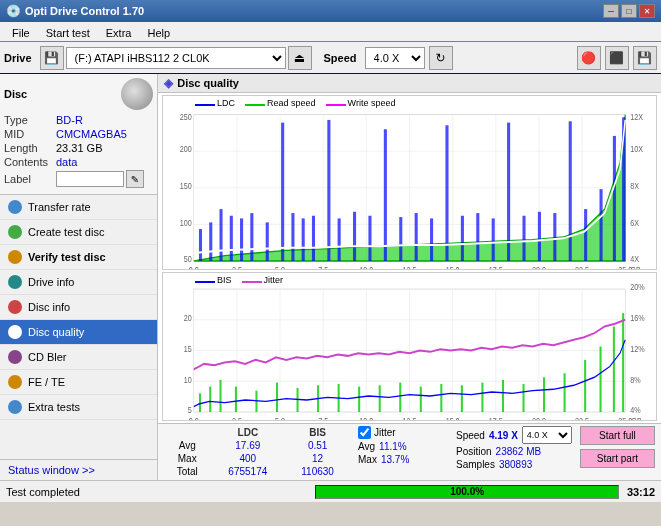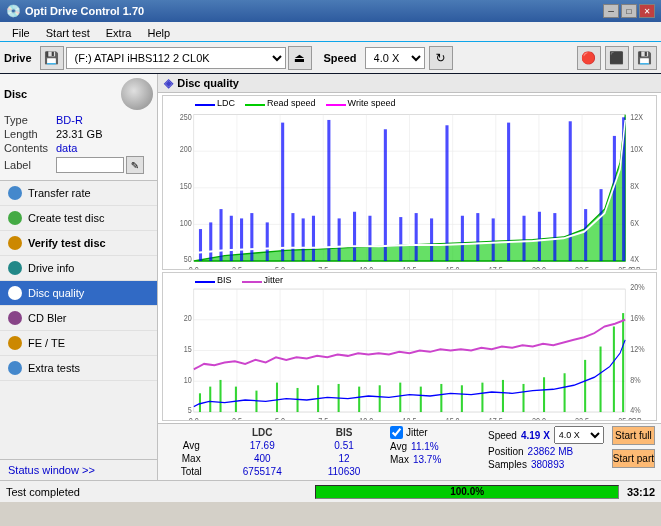--- a/index.html
+++ b/index.html
@@ -165,23 +165,23 @@
       align-items: flex-start;
       gap: 8px;
       font-size: 10px;
     }
     .stats-table { flex: 1; }
     .stats-table table { border-collapse: collapse; width: 100%; }
     .stats-table th { text-align: center; padding: 1px 4px; font-size: 10px; color: #333; }
     .stats-table td { text-align: center; padding: 1px 4px; font-size: 10px; }
     .stats-table td.blue { color: #0000cc; }
     .action-btn {
-      padding: 3px 0;
+      padding: 3px 16px;
       font-size: 10px;
-      background: #fdba74;
+      background: #f9a8d4;
       border: 1px solid #999;
       cursor: pointer;
       white-space: nowrap;
     }
 
     
     .status-bar {
       height: 22px;
       background: #f0f0f0;
       border-top: 1px solid #c0c0c0;
@@ -265,20 +265,24 @@
       <div class="disc-header">
         <span class="disc-title">Disc</span>
         <div class="disc-image"></div>
       </div>
       <div class="disc-rows">
         <div class="disc-row">
           <span class="disc-row-label">Type</span>
           <span class="disc-row-value">BD-R</span>
         </div>
         <div class="disc-row">
+          <span class="disc-row-label">MID</span>
+          <span class="disc-row-value">CMCMAGBA5</span>
+        </div>
+        <div class="disc-row">
           <span class="disc-row-label">Length</span>
           <span class="disc-row-value black">23.31 GB</span>
         </div>
         <div class="disc-row">
           <span class="disc-row-label">Contents</span>
           <span class="disc-row-value">data</span>
         </div>
         <div class="disc-row" style="align-items:center;">
           <span class="disc-row-label">Label</span>
           <input class="label-input" type="text" style="">
@@ -296,20 +300,24 @@
         <div class="nav-circle green"></div>
         <span style="margin-left:6px;">Create test disc</span>
       </div>
       <div class="nav-item">
         <div class="nav-circle orange"></div>
         <span style="margin-left:6px;font-weight:bold;">Verify test disc</span>
       </div>
       <div class="nav-item">
         <div class="nav-circle teal"></div>
         <span style="margin-left:6px;">Drive info</span>
+      </div>
+      <div class="nav-item">
+        <div class="nav-circle red"></div>
+        <span style="margin-left:6px;">Disc info</span>
       </div>
       <div class="nav-item active">
         <div class="nav-circle" style="background:white;"></div>
         <span style="margin-left:6px;">Disc quality</span>
       </div>
       <div class="nav-item">
         <div class="nav-circle purple"></div>
         <span style="margin-left:6px;">CD Bler</span>
       </div>
       <div class="nav-item">

